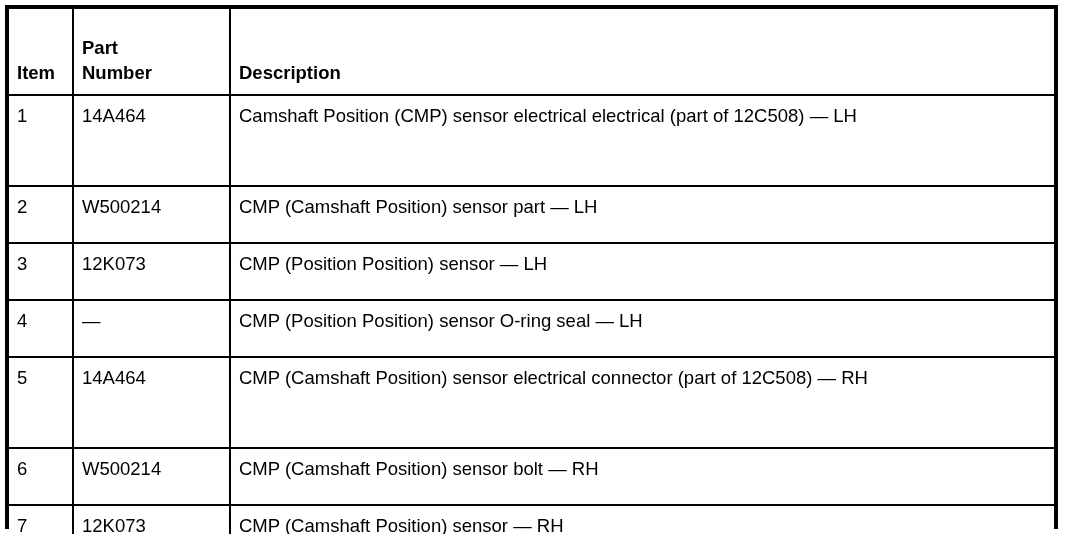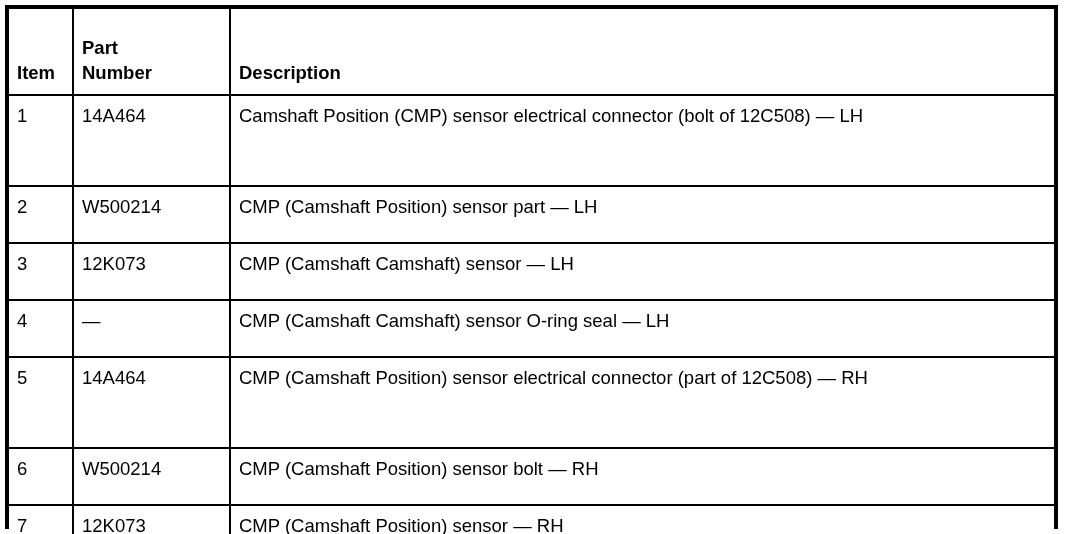--- a/index.html
+++ b/index.html
@@ -94,36 +94,36 @@
         <th>Item</th>
         <th>Part
 Number</th>
         <th>Description</th>
       </tr>
     </thead>
     <tbody>
       <tr class="row-tall">
         <td>1</td>
         <td>14A464</td>
-        <td class="desc-cell">Camshaft Position (CMP) sensor electrical connector (bolt of 12C508) — LH</td>
+        <td class="desc-cell">Camshaft Position (CMP) sensor electrical electrical (part of 12C508) — LH</td>
       </tr>
       <tr class="row-short">
         <td>2</td>
         <td>W500214</td>
         <td class="desc-cell">CMP (Camshaft Position) sensor part — LH</td>
       </tr>
       <tr class="row-short">
         <td>3</td>
         <td>12K073</td>
-        <td class="desc-cell">CMP (Camshaft Camshaft) sensor — LH</td>
+        <td class="desc-cell">CMP (Position Position) sensor — LH</td>
       </tr>
       <tr class="row-short">
         <td>4</td>
         <td>—</td>
-        <td class="desc-cell">CMP (Camshaft Camshaft) sensor O-ring seal — LH</td>
+        <td class="desc-cell">CMP (Position Position) sensor O-ring seal — LH</td>
       </tr>
       <tr class="row-tall">
         <td>5</td>
         <td>14A464</td>
         <td class="desc-cell">CMP (Camshaft Position) sensor electrical connector (part of 12C508) — RH</td>
       </tr>
       <tr class="row-short">
         <td>6</td>
         <td>W500214</td>
         <td class="desc-cell">CMP (Camshaft Position) sensor bolt — RH</td>

